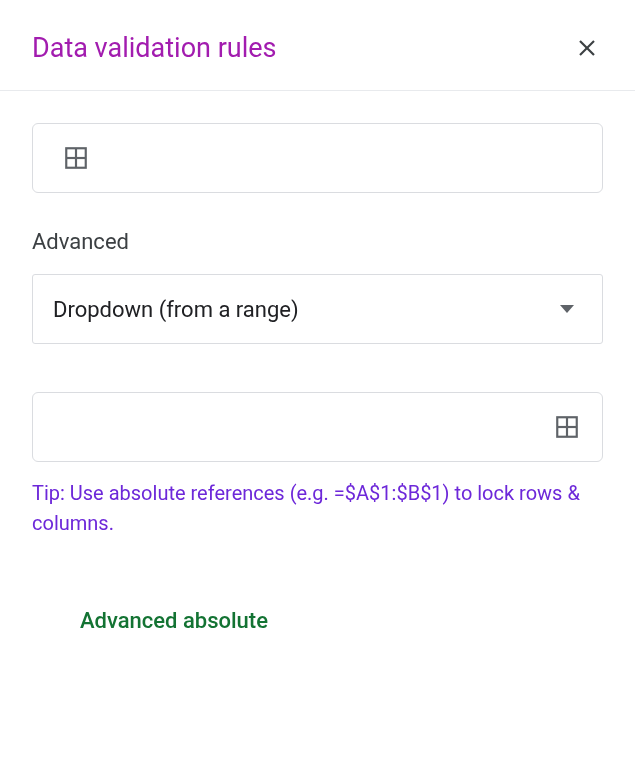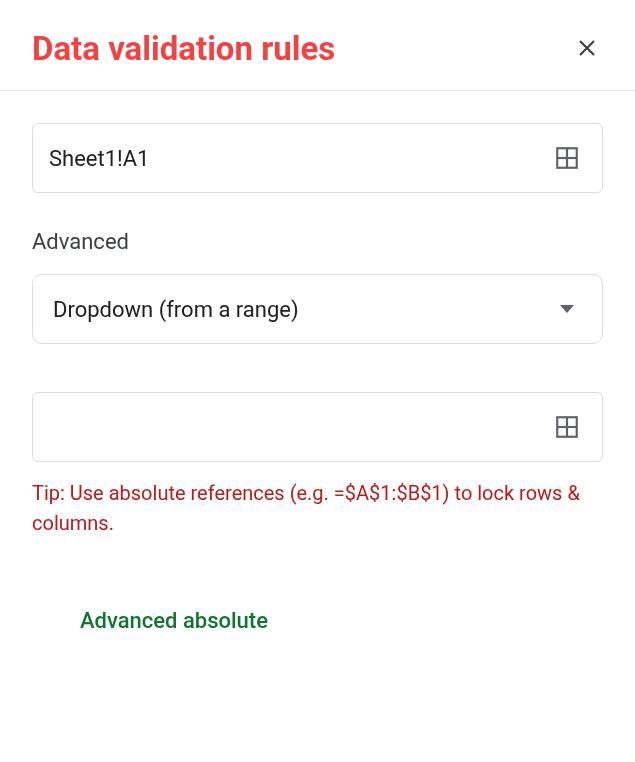--- a/index.html
+++ b/index.html
@@ -15,24 +15,24 @@
       color: #202124;
     }
     .header {
       display: flex;
       justify-content: space-between;
       align-items: center;
       padding: 28px 28px 22px 32px;
       border-bottom: 1px solid #e8eaed;
     }
     .header-title {
-      font-size: 33px;
-      font-weight: 700;
+      font-size: 27px;
+      font-weight: 400;
       letter-spacing: 0;
-      color: #ef4444;
+      color: #a21caf;
     }
     .close-btn {
       background: none;
       border: none;
       cursor: pointer;
       padding: 8px;
       display: flex;
       align-items: center;
       justify-content: center;
       border-radius: 50%;
@@ -82,21 +82,21 @@
       align-items: center;
       margin-left: 8px;
     }
     .grid-icon {
       width: 26px;
       height: 26px;
     }
     .select-wrapper {
       position: relative;
       border: 1px solid #dadce0;
-      border-radius: 10px;
+      border-radius: 3px;
       display: flex;
       align-items: center;
       justify-content: space-between;
       height: 70px;
       padding: 0 20px;
       cursor: pointer;
       margin-bottom: 48px;
     }
     .select-value {
       font-size: 22px;
@@ -105,21 +105,21 @@
     .dropdown-arrow {
       width: 0;
       height: 0;
       border-left: 7px solid transparent;
       border-right: 7px solid transparent;
       border-top: 8px solid #5f6368;
       margin-right: 8px;
     }
     .tip-text {
       font-size: 20px;
-      color: #b91c1c;
+      color: #6d28d9;
       line-height: 1.5;
       margin-top: 16px;
       margin-bottom: 60px;
     }
     .advanced-btn {
       background: none;
       border: none;
       font-size: 22px;
       font-weight: 500;
       color: #137333;
@@ -138,21 +138,20 @@
     <svg viewBox="0 0 24 24" fill="none" stroke="#3c4043" stroke-width="2.2">
       <line x1="5" y1="5" x2="19" y2="19"></line>
       <line x1="19" y1="5" x2="5" y2="19"></line>
     </svg>
   </button>
 </div>
 
 <div class="content">
 
   <div class="input-wrapper">
-    <input type="text" class="text-input" value="Sheet1!A1" style="">
     <button class="grid-icon-btn">
       <svg class="grid-icon" viewBox="0 0 24 24" fill="none" stroke="#5f6368" stroke-width="2">
         <rect x="3" y="3" width="18" height="18"></rect>
         <line x1="3" y1="12" x2="21" y2="12"></line>
         <line x1="12" y1="3" x2="12" y2="21"></line>
       </svg>
     </button>
   </div>
 
   <div class="section-label">Advanced</div>

